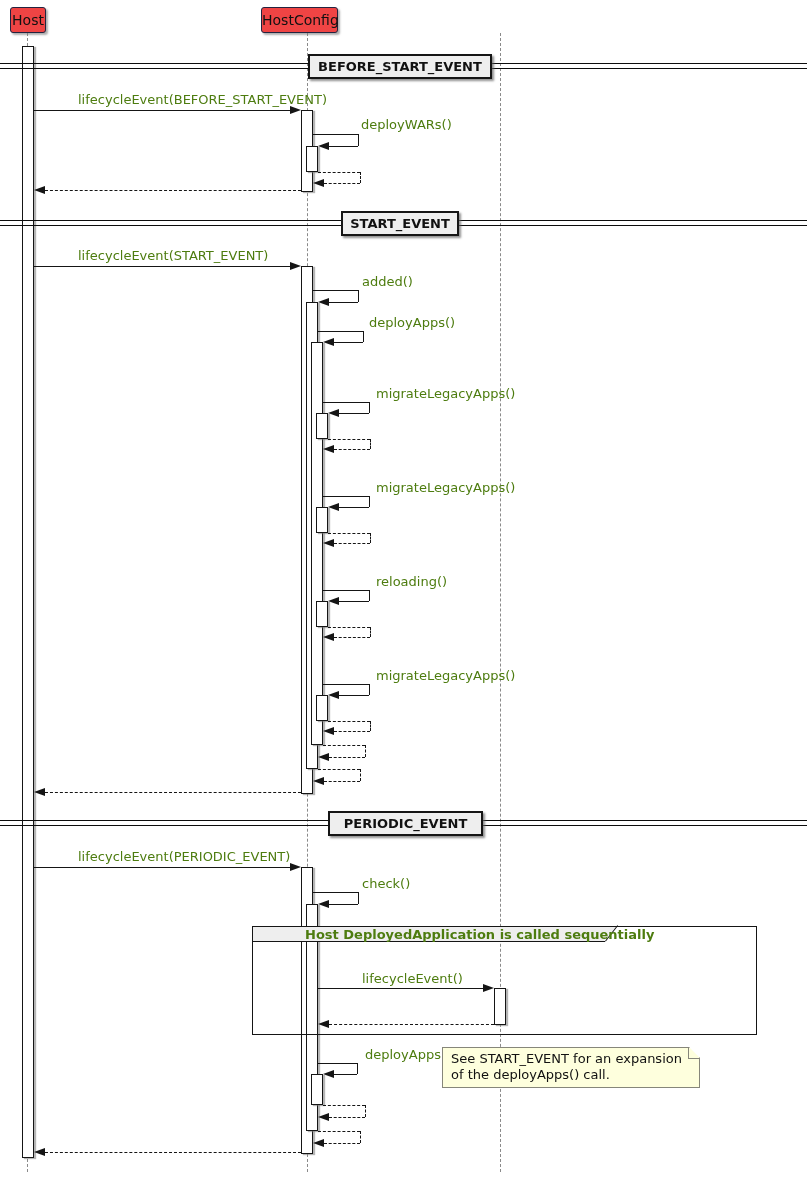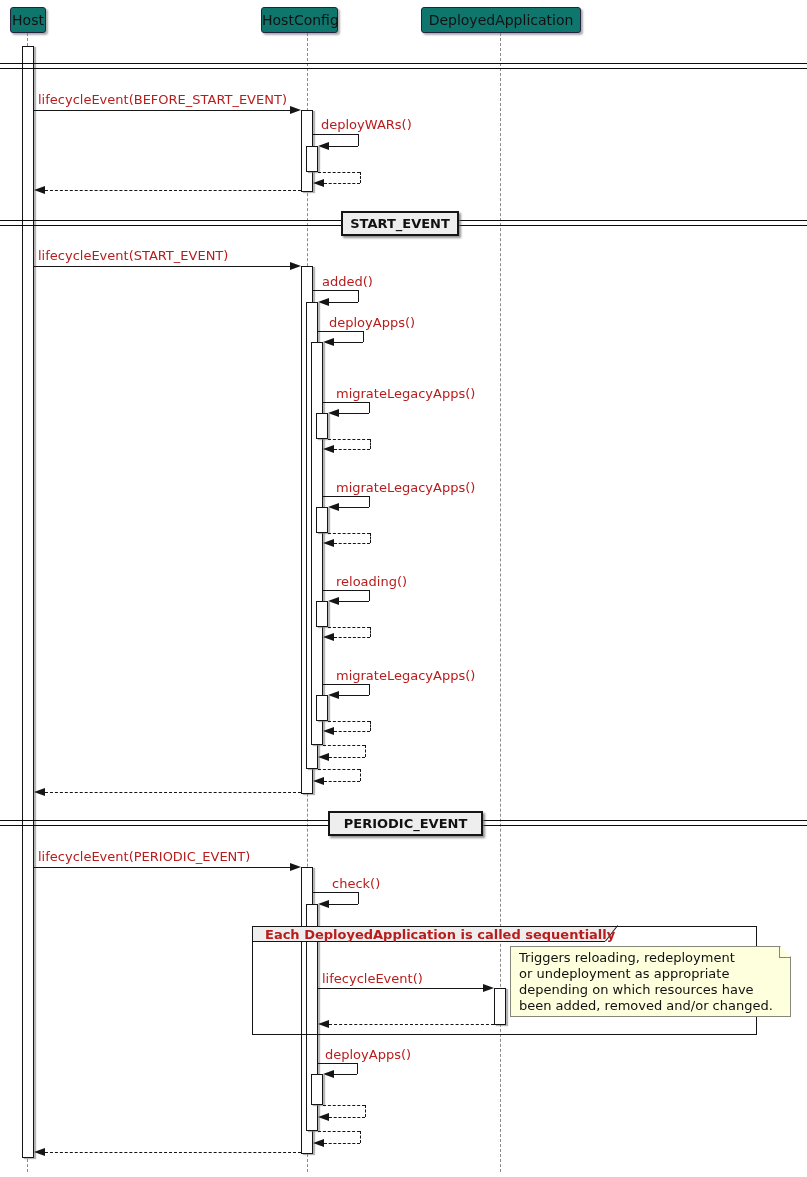--- a/index.html
+++ b/index.html
@@ -1,32 +1,32 @@
 <!DOCTYPE html>
 <html><head>
 <meta charset="utf-8">
 <style>
   html,body{margin:0;padding:0;background:#fff;}
   .diagram{position:relative;width:807px;height:1177px;background:#fff;overflow:hidden;
            font-family:"DejaVu Sans","Liberation Sans",sans-serif;color:#111;}
-  .participant{position:absolute;top:7px;height:26px;box-sizing:border-box;background:#0f766e;
+  .participant{position:absolute;top:7px;height:26px;box-sizing:border-box;background:#ef4444;
                border:1px solid #23233f;border-radius:3px;text-align:center;line-height:24px;
                font-size:14px;box-shadow:2px 2px 2px rgba(120,120,120,.6);}
   .lifeline{position:absolute;top:33px;height:1139px;width:0;border-left:1px dashed #8a8a8a;}
   .bar{position:absolute;width:12px;box-sizing:border-box;background:#fff;border:1px solid #151515;
        box-shadow:2px 1px 1px rgba(120,120,120,.55);}
   .h{position:absolute;height:0;border-top:1px solid #151515;}
   .h.dash{border-top:1px dashed #151515;}
   .v{position:absolute;width:0;border-left:1px solid #151515;}
   .v.dash{border-left:1px dashed #151515;}
   .al{position:absolute;width:0;height:0;border-style:solid;border-width:4.5px 11px 4.5px 0;
       border-color:transparent #151515 transparent transparent;}
   .ar{position:absolute;width:0;height:0;border-style:solid;border-width:4.5px 0 4.5px 11px;
       border-color:transparent transparent transparent #151515;}
-  .lbl{position:absolute;font-size:13px;line-height:15px;white-space:nowrap;color:#b91c1c;}
+  .lbl{position:absolute;font-size:13px;line-height:15px;white-space:nowrap;color:#4d7c0f;margin-left:40px;}
   .divline{position:absolute;left:0;width:807px;height:0;border-top:1px solid #0d0d0d;}
   .divider{position:absolute;height:25px;box-sizing:border-box;background:#EEEEEE;
            border:2px solid #151515;text-align:center;line-height:21px;font-weight:bold;
            font-size:13px;box-shadow:2px 2px 2px rgba(100,100,100,.7);}
   .note{position:absolute;box-sizing:border-box;background:#FEFFDD;border:1px solid #86867a;
         font-size:13px;line-height:16px;padding:3px 8px;white-space:pre-line;
         clip-path:polygon(0 0,calc(100% - 11px) 0,100% 11px,100% 100%,0 100%);}
   .note::after{content:"";position:absolute;top:0;right:0;width:11px;height:11px;
         box-sizing:border-box;border-left:1px solid #86867a;border-bottom:1px solid #86867a;}
   .group{position:absolute;border:1.5px solid #151515;box-sizing:border-box;}
@@ -146,32 +146,32 @@
   <div class="al" style="left:313px;top:777px"></div>
 
   <div class="h dash" style="left:45px;top:792px;width:256px"></div>
   <div class="al" style="left:34px;top:788px"></div>
 
   <div class="lbl" style="left:38px;top:849px">lifecycleEvent(PERIODIC_EVENT)</div>
   <div class="h" style="left:34px;top:867px;width:256px"></div>
   <div class="ar" style="left:290px;top:863px"></div>
   <div class="bar" style="left:301px;top:867px;height:287px"></div>
 
-  <div class="lbl" style="left:332px;top:876px">check()</div>
+  <div class="lbl" style="left:322px;top:876px">check()</div>
   <div class="h" style="left:313px;top:892px;width:45px"></div>
   <div class="v" style="left:358px;top:892px;height:12px"></div>
   <div class="h" style="left:329px;top:904px;width:29px"></div>
   <div class="al" style="left:318px;top:900px"></div>
   <div class="bar" style="left:306px;top:904px;height:227px"></div>
 
   <div class="group" style="left:252px;top:926px;width:505px;height:109px"></div>
   <div class="grouptab" style="left:253px;top:927px;width:364px;height:14px"></div>
   <div class="h" style="left:252px;top:941px;width:353px"></div>
   <div class="diag" style="left:605px;top:941px"></div>
-  <div class="lbl bold" style="left:265px;top:927px">Each DeployedApplication is called sequentially</div>
+  <div class="lbl bold" style="left:265px;top:927px">Host DeployedApplication is called sequentially</div>
 
   <div class="lbl" style="left:322px;top:971px">lifecycleEvent()</div>
   <div class="h" style="left:318px;top:988px;width:165px"></div>
   <div class="ar" style="left:483px;top:984px"></div>
   <div class="bar" style="left:494px;top:988px;height:37px"></div>
   <div class="h dash" style="left:329px;top:1024px;width:165px"></div>
   <div class="al" style="left:318px;top:1020px"></div>
 
   <div class="lbl" style="left:325px;top:1047px">deployApps()</div>
   <div class="h" style="left:318px;top:1063px;width:39px"></div>
@@ -183,25 +183,23 @@
   <div class="v dash" style="left:365px;top:1105px;height:12px"></div>
   <div class="h dash" style="left:329px;top:1117px;width:36px"></div>
   <div class="al" style="left:318px;top:1113px"></div>
   <div class="h dash" style="left:318px;top:1131px;width:42px"></div>
   <div class="v dash" style="left:360px;top:1131px;height:12px"></div>
   <div class="h dash" style="left:324px;top:1143px;width:36px"></div>
   <div class="al" style="left:313px;top:1139px"></div>
   <div class="h dash" style="left:45px;top:1152px;width:256px"></div>
   <div class="al" style="left:34px;top:1148px"></div>
 
-  <div class="note" style="left:510px;top:946px;width:281px;height:71px">Triggers reloading, redeployment
-or undeployment as appropriate
-depending on which resources have
-been added, removed and/or changed.</div>
-
+  <div class="note" style="left:442px;top:1047px;width:258px;height:41px">See START_EVENT for an expansion
+of the deployApps() call.</div>
+
+  <div class="divider" style="left:308px;top:54px;width:184px">BEFORE_START_EVENT</div>
   <div class="divider" style="left:341px;top:211px;width:118px">START_EVENT</div>
   <div class="divider" style="left:328px;top:811px;width:155px">PERIODIC_EVENT</div>
 
   <div class="participant" style="left:10px;width:36px">Host</div>
   <div class="participant" style="left:261px;width:77px">HostConfig</div>
-  <div class="participant" style="left:421px;width:160px">DeployedApplication</div>
 
 </div>
 
 </body></html>

